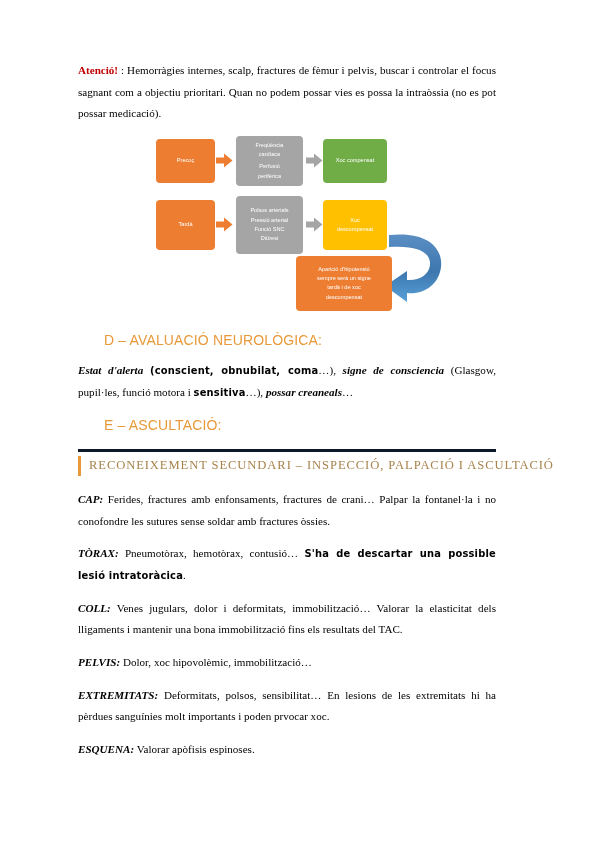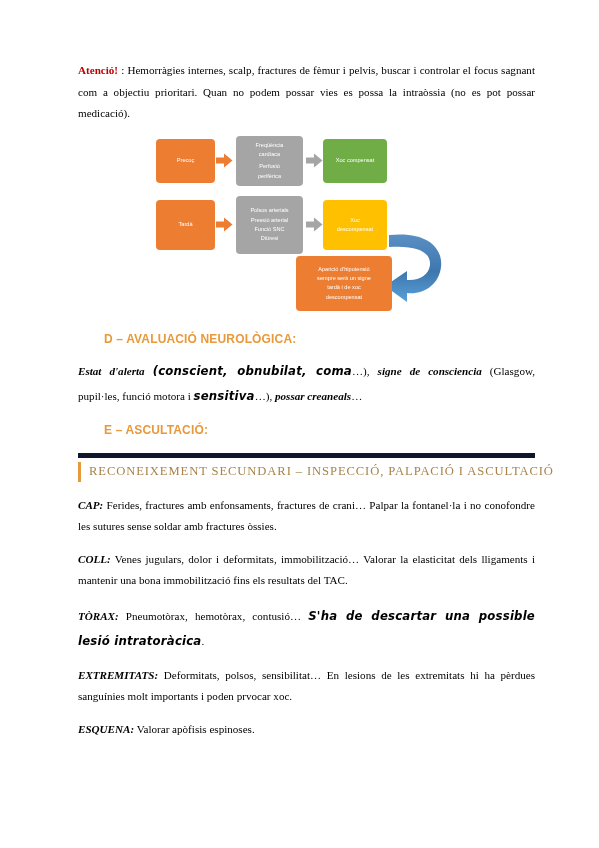--- a/index.html
+++ b/index.html
@@ -11,21 +11,21 @@
     width: 599px;
     height: 848px;
     font-family: "Liberation Serif", serif;
     color: #000000;
     position: relative;
     overflow: hidden;
   }
   .page {
     position: absolute;
     inset: 0;
-    padding: 60px 64px 0 78px;
+    padding: 60px 103px 0 78px;
     box-sizing: border-box;
   }
 
   
   .intro {
     font-size: 11.1px;
     line-height: 1.95;
     text-align: justify;
     margin: 0 0 8px 0;
   }
@@ -85,45 +85,44 @@
     top: 96px;
     width: 62px;
     height: 74px;
   }
   .curve-arrow svg { display: block; width: 100%; height: 100%; }
 
   
   .sect-label {
     font-family: "Liberation Sans", sans-serif;
     color: #E8993A;
-    font-weight: bold;
-    font-size: 12px;
+    font-weight: normal;
+    font-size: 14px;
     letter-spacing: 0.15px;
     margin: 14px 0 12px 26px;
   }
 
   .para {
     font-size: 11.1px;
     line-height: 1.95;
     text-align: justify;
     margin: 0 0 11px 0;
   }
   b, .bold { font-weight: bold; font-style: italic; }
   .hand {
     font-family: "DejaVu Sans Condensed", "Liberation Sans Narrow", "Liberation Sans", sans-serif;
     font-weight: bold;
-    font-size: 13px;
+    font-size: 11px;
     letter-spacing: 0.2px;
-    font-style: italic;
   }
 
   
   .banner {
     margin: 16px 0 13px 0;
-    border-top: 5px solid #0f172a;
+    border-top: 3px solid #0f172a;
     padding-top: 4px;
     position: relative;
   }
   .banner-inner {
     border-left: 3px solid #E8993A;
     padding: 2px 0 3px 8px;
     font-family: "Liberation Serif", serif;
     font-size: 12.6px;
     color: #A8834B;
     letter-spacing: 0.9px;
@@ -228,19 +227,20 @@
   <p class="para"><b>Estat d'alerta</b> <span class="hand">(conscient, obnubilat, coma</span><span>…), </span><b>signe de consciencia</b><span> (Glasgow, pupil·les, funció motora i </span><span class="hand">sensitiva</span><span>…), </span><b>possar creaneals</b><span>…</span></p>
 
   <div class="sect-label">E – ASCULTACIÓ:</div>
 
   <div class="banner">
     <div class="banner-inner">RECONEIXEMENT SECUNDARI – INSPECCIÓ, PALPACIÓ I ASCULTACIÓ</div>
   </div>
 
   <div id="body-list">
       <p class="para"><b>CAP:</b><span> Ferides, fractures amb enfonsaments, fractures de crani… Palpar la fontanel·la i no conofondre les sutures sense soldar amb fractures òssies.</span></p>
+      <p class="para"><b>TÒRAX:</b><span> Pneumotòrax, hemotòrax, contusió… </span><span class="hand">S'ha de descartar una possible lesió intratoràcica</span><span>.</span></p>
       <p class="para"><b>COLL:</b><span> Venes jugulars, dolor i deformitats, immobilització… Valorar la elasticitat dels lligaments i mantenir una bona immobilització fins els resultats del TAC.</span></p>
-      <p class="para"><b>TÒRAX:</b><span> Pneumotòrax, hemotòrax, contusió… </span><span class="hand">S'ha de descartar una possible lesió intratoràcica</span><span>.</span></p>
+      <p class="para"><b>PELVIS:</b><span> Dolor, xoc hipovolèmic, immobilització…</span></p>
       <p class="para"><b>EXTREMITATS:</b><span> Deformitats, polsos, sensibilitat… En lesions de les extremitats hi ha pèrdues sanguínies molt importants i poden prvocar xoc.</span></p>
       <p class="para"><b>ESQUENA:</b><span> Valorar apòfisis espinoses.</span></p>
     </div>
 
 </div>
 
 </body></html>

